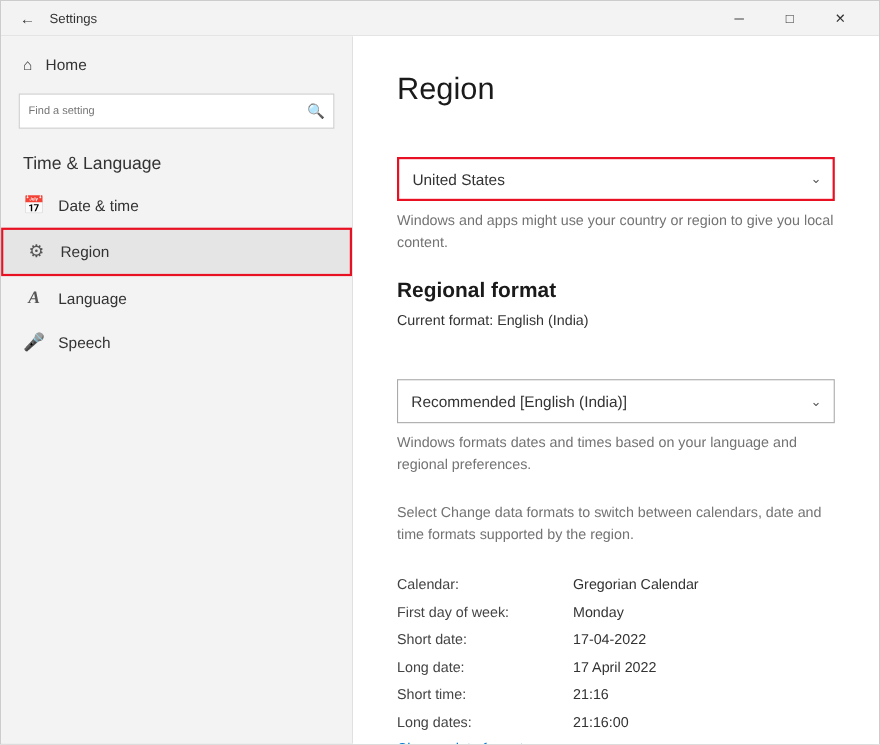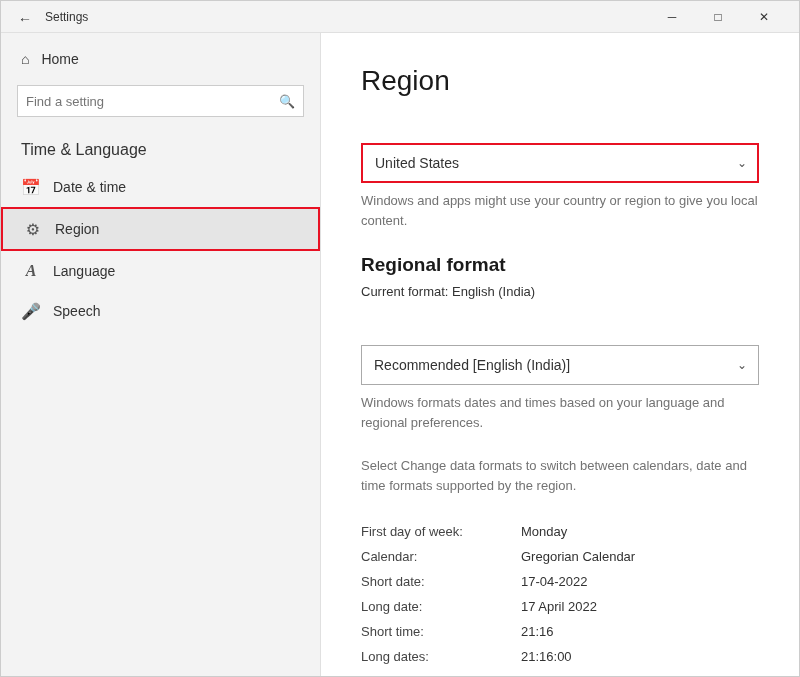--- a/index.html
+++ b/index.html
@@ -91,21 +91,21 @@
     .sidebar-search {
       margin: 8px 16px;
       position: relative;
     }
     .sidebar-search input {
       width: 100%;
       height: 32px;
       border: 1px solid #ccc;
       background: #fff;
       padding: 0 32px 0 8px;
-      font-size: 13px;
+      font-size: 10px;
       outline: none;
       color: #666;
     }
     .search-icon {
       position: absolute;
       right: 8px;
       top: 50%;
       transform: translateY(-50%);
       color: #666;
       font-size: 13px;
@@ -304,26 +304,26 @@
           <span class="dropdown-arrow">⌄</span>
         </div>
         <p class="description-text">Windows formats dates and times based on your language and regional preferences.</p>
       </div>
 
       <div>
         <p class="description-text">Select Change data formats to switch between calendars, date and time formats supported by the region.</p>
         <div class="data-table">
 
         <div class="data-row">
+              <span class="data-label">Calendar:</span>
+              <span class="data-value">Gregorian Calendar</span>
+            </div>
+            <div class="data-row">
               <span class="data-label">First day of week:</span>
               <span class="data-value">Monday</span>
-            </div>
-            <div class="data-row">
-              <span class="data-label">Calendar:</span>
-              <span class="data-value">Gregorian Calendar</span>
             </div>
             <div class="data-row">
               <span class="data-label">Short date:</span>
               <span class="data-value">17-04-2022</span>
             </div>
             <div class="data-row">
               <span class="data-label">Long date:</span>
               <span class="data-value">17 April 2022</span>
             </div>
             <div class="data-row">

